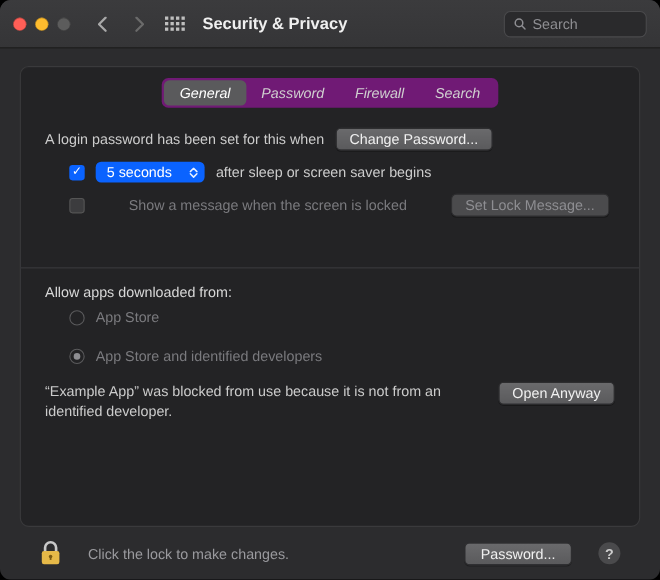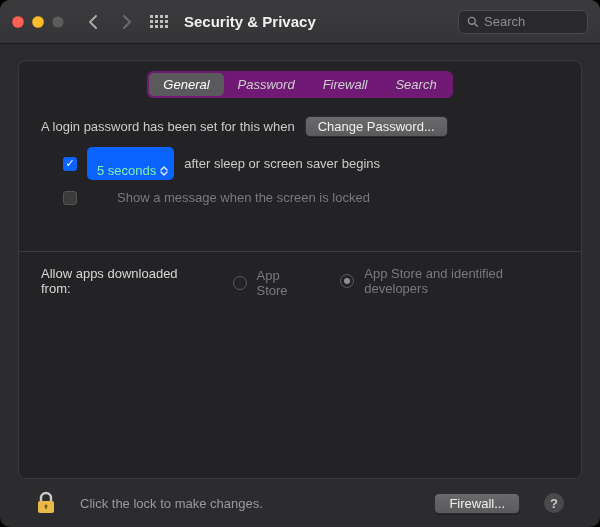--- a/index.html
+++ b/index.html
@@ -92,31 +92,31 @@
     .checkbox {
       width:14px; height:14px; border-radius:3px;
       display:flex; align-items:center; justify-content:center;
       flex: 0 0 14px;
     }
     .checkbox.checked { background:#0a63ff; }
     .checkbox.checked::after { content:"✓"; color:#fff; font-size:11px; line-height:1; }
     .checkbox.unchecked { background:#3c3c3e; border:1px solid #555; }
 
     .select {
-      display:flex; align-items:center; gap:4px;
+      display:flex; align-items:center; gap:16px;
       background:#0a63ff;
       border-radius:5px;
-      padding: 16px 6px 2px 10px;
-      color:#86efac; font-size:13px;
+      padding: 2px 6px 2px 10px;
+      color:#ffffff; font-size:13px;
     }
     .select .caret { display:flex; flex-direction:column; line-height:0; font-size:8px; opacity:.9; }
 
     hr.sep { border:0; border-top:1px solid #3a3a3c; margin: 28px 0 0; }
 
-    .download-section { padding: 14px 22px 10px; display:flex; flex-direction:row; gap:8px; }
+    .download-section { padding: 14px 22px 10px; display:flex; flex-direction:column; gap:8px; }
     .radio {
       width:14px; height:14px; border-radius:50%;
       border:1px solid #5a5a5c; flex:0 0 14px;
       display:flex; align-items:center; justify-content:center;
     }
     .radio.selected::after { content:""; width:6px; height:6px; border-radius:50%; background:#8e8e92; }
 
     .blocked-row { display:flex; align-items:flex-start; justify-content:space-between; gap:14px; margin-top:4px; }
     .blocked-row .msg { flex:1; color:#ccc; line-height:1.35; }
 
@@ -213,49 +213,54 @@
               <svg width="8" height="5" viewBox="0 0 8 5">
                   <path d="M1 1 4 4l3-3" stroke="#fff" stroke-width="1.4" fill="none" stroke-linecap="round" stroke-linejoin="round"></path>
                 </svg>
             </span>
           </div>
           <span>after sleep or screen saver begins</span>
         </div>
         <div class="row indent2 muted">
           <div class="checkbox unchecked"></div>
           <span>Show a message when the screen is locked</span>
+          <button class="btn disabled">Set Lock Message...</button>
         </div>
       </div>
 
       <hr class="sep">
 
       <div class="download-section">
         <div>Allow apps downloaded from:</div>
-        <div class="row indent muted" style="margin-bottom:0;">
+        <div class="row indent muted" style="margin-bottom:12px;">
           <div class="radio"></div>
           <span>App Store</span>
         </div>
         <div class="row indent muted" style="margin-bottom:4px;">
           <div class="radio selected"></div>
           <span>App Store and identified developers</span>
         </div>
 
+        <div class="blocked-row">
+          <div class="msg">“Example App” was blocked from use because it is not from an identified developer.</div>
+          <button class="btn">Open Anyway</button>
+        </div>
       </div>
 
     </div>
 
     <div class="footer">
       <div>
         <svg width="20" height="24" viewBox="0 0 20 24">
           <rect x="2" y="10" width="16" height="12" rx="2" fill="#e6b948"></rect>
           <path d="M5 10 V7 a5 5 0 0 1 10 0 V10" fill="none" stroke="#c9c9c9" stroke-width="2.4"></path>
           <circle cx="10" cy="15" r="1.6" fill="#7a5a12"></circle>
           <rect x="9.2" y="15" width="1.6" height="3" fill="#7a5a12"></rect>
         </svg>
       </div>
       <div>Click the lock to make changes.</div>
       <div class="spacer"></div>
-      <button class="btn">Firewall...</button>
+      <button class="btn">Password...</button>
       <div class="help">?</div>
     </div>
   </div>
 
 </div>
 
 </body></html>

